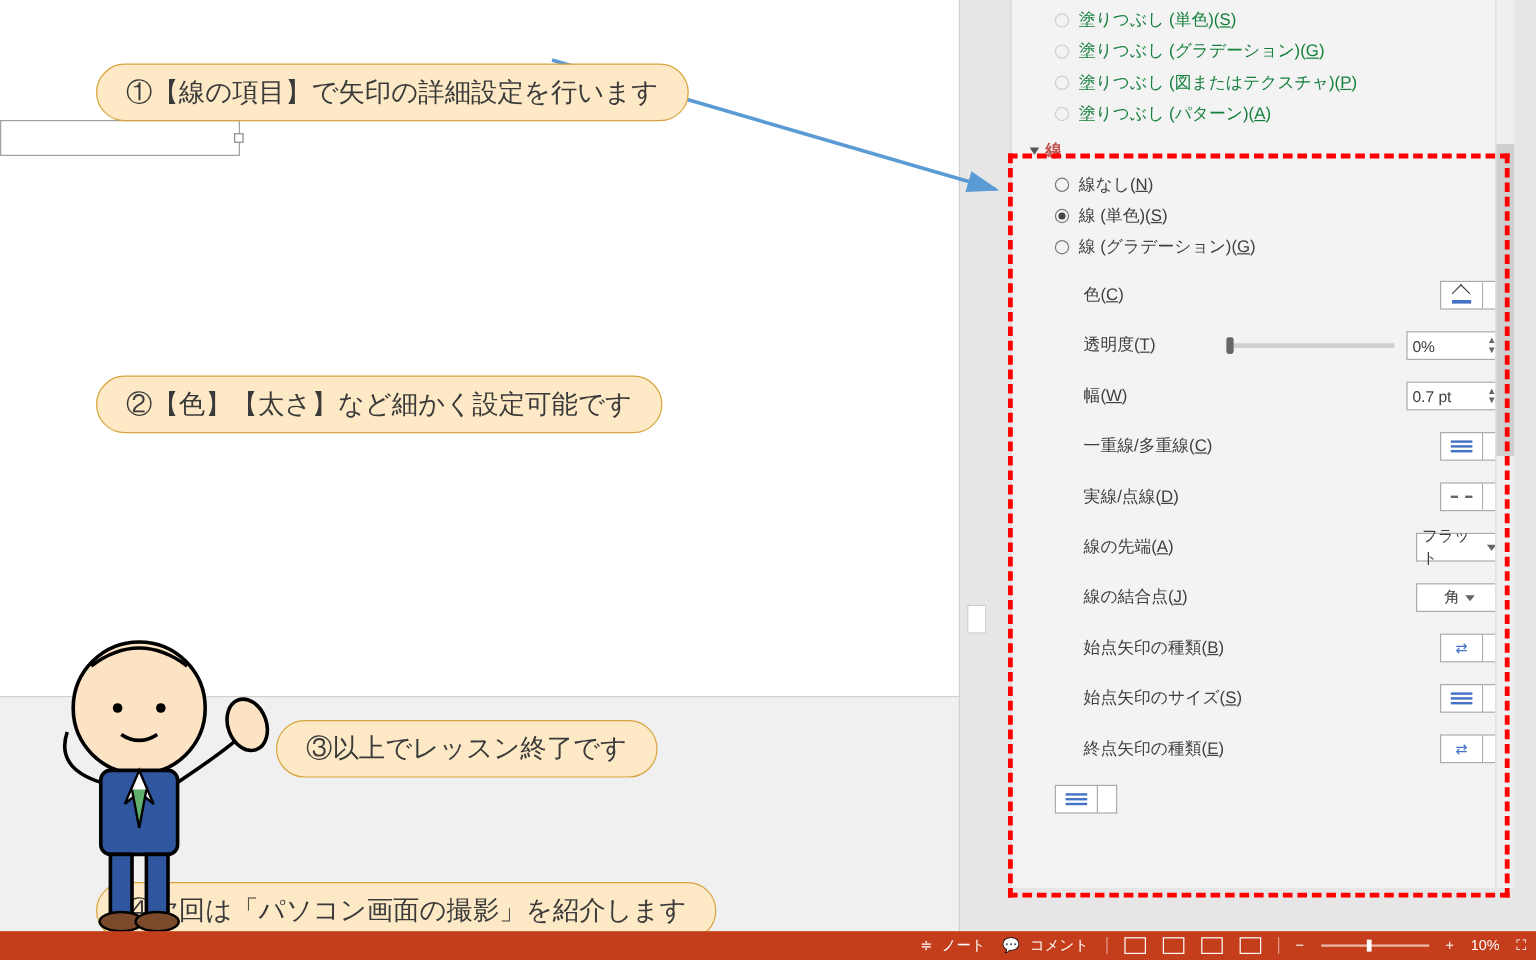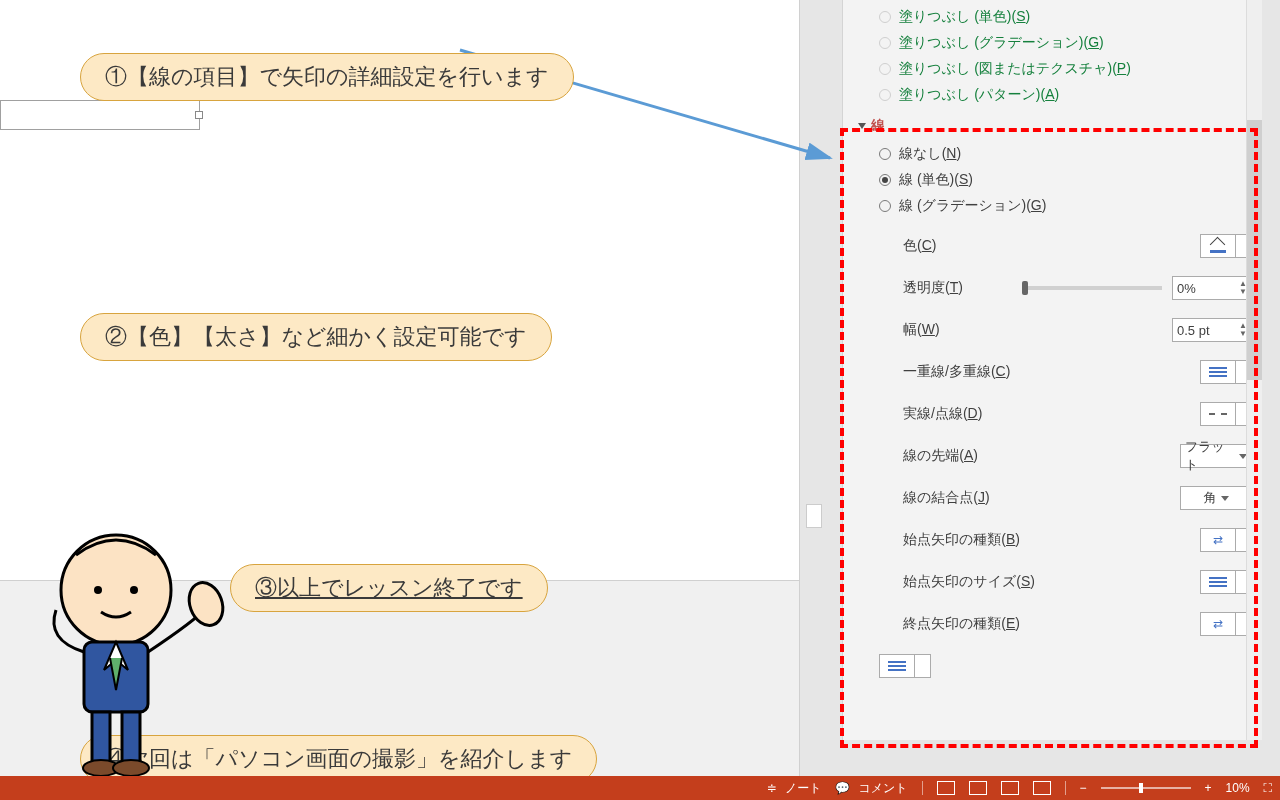--- a/index.html
+++ b/index.html
@@ -42,21 +42,21 @@
     background: #fde9c5;
     border: 1.5px solid #d8a43e;
     border-radius: 999px;
     padding: 8px 24px;
     font-size: 22px;
     color: #3a3a3a;
     white-space: nowrap;
   }
   .callout-1 { left: 80px; top: 18px; margin-top: 35px; }
   .callout-2 { left: 80px; top: 313px; }
-  .callout-3 { left: 230px; top: 564px; text-decoration: underline; }
+  .callout-3 { left: 230px; top: 600px; }
   .callout-4 { left: 80px; top: 735px; }
   
   .arrow-svg {
     position: absolute;
     left: 450px; top: 40px;
     width: 400px; height: 130px;
     pointer-events: none;
   }
   
   .format-panel {
@@ -286,21 +286,21 @@
               <span>▼</span>
             </span>
         </span>
       </span>
     </div>
 
     <div class="prop-row">
       <span class="prop-label">幅(<u>W</u>)</span>
       <span class="prop-ctrl">
         <span class="spin">
-          <span>0.5 pt</span>
+          <span>0.7 pt</span>
           <span class="arrows">
               <span>▲</span>
               <span>▼</span>
             </span>
         </span>
       </span>
     </div>
 
     <div class="prop-row">
       <span class="prop-label">一重線/多重線(<u>C</u>)</span>

